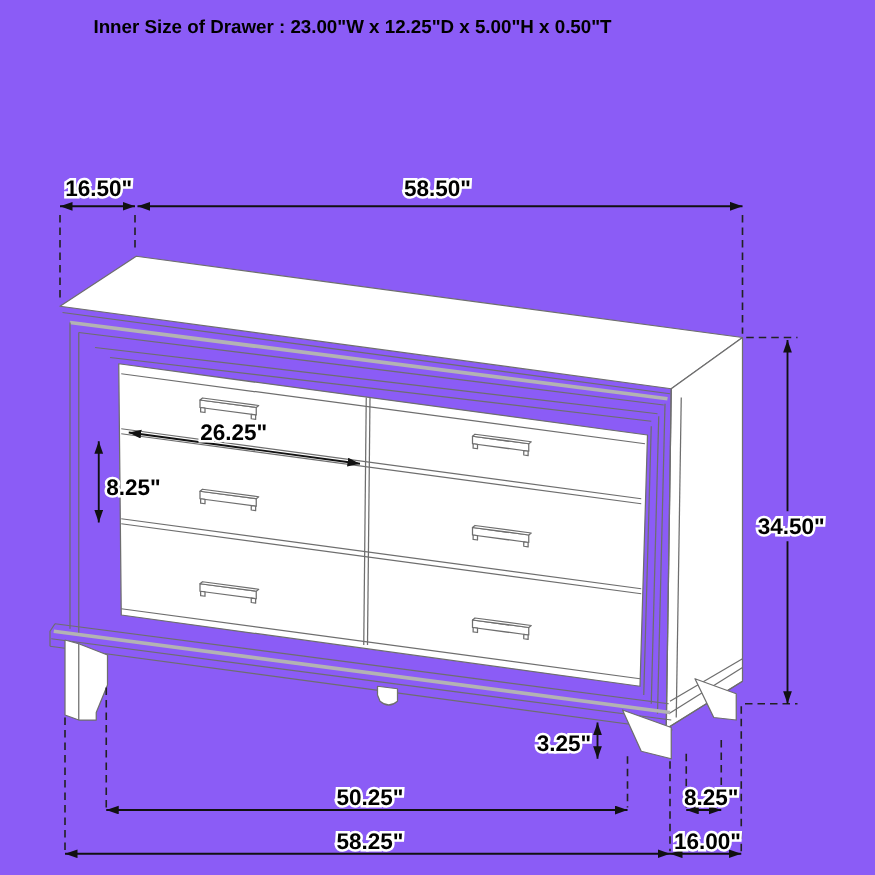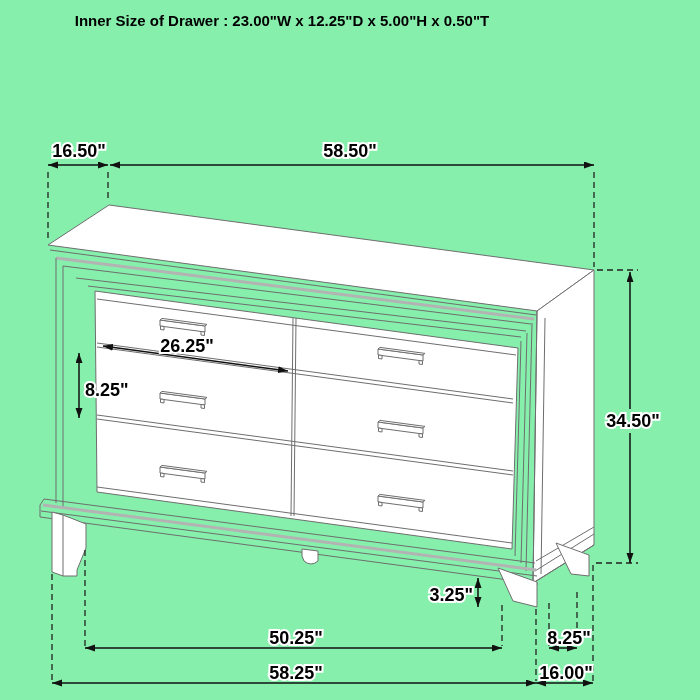--- a/index.html
+++ b/index.html
@@ -1,20 +1,20 @@
 <!DOCTYPE html>
 <html><head>
 <meta charset="utf-8">
 <style>
   html, body { margin: 0; padding: 0; background: #ffffff; }
   .page {
     position: relative;
     width: 700px;
     height: 700px;
-    background: #86efac;
+    background: #8b5cf6;
     font-family: "Liberation Sans", sans-serif;
     overflow: hidden;
   }
   svg { display: block; }
   .dim-label {
     font-family: "Liberation Sans", sans-serif;
     font-weight: bold;
     font-size: 18px;
     fill: #000000;
     stroke: #ffffff;

